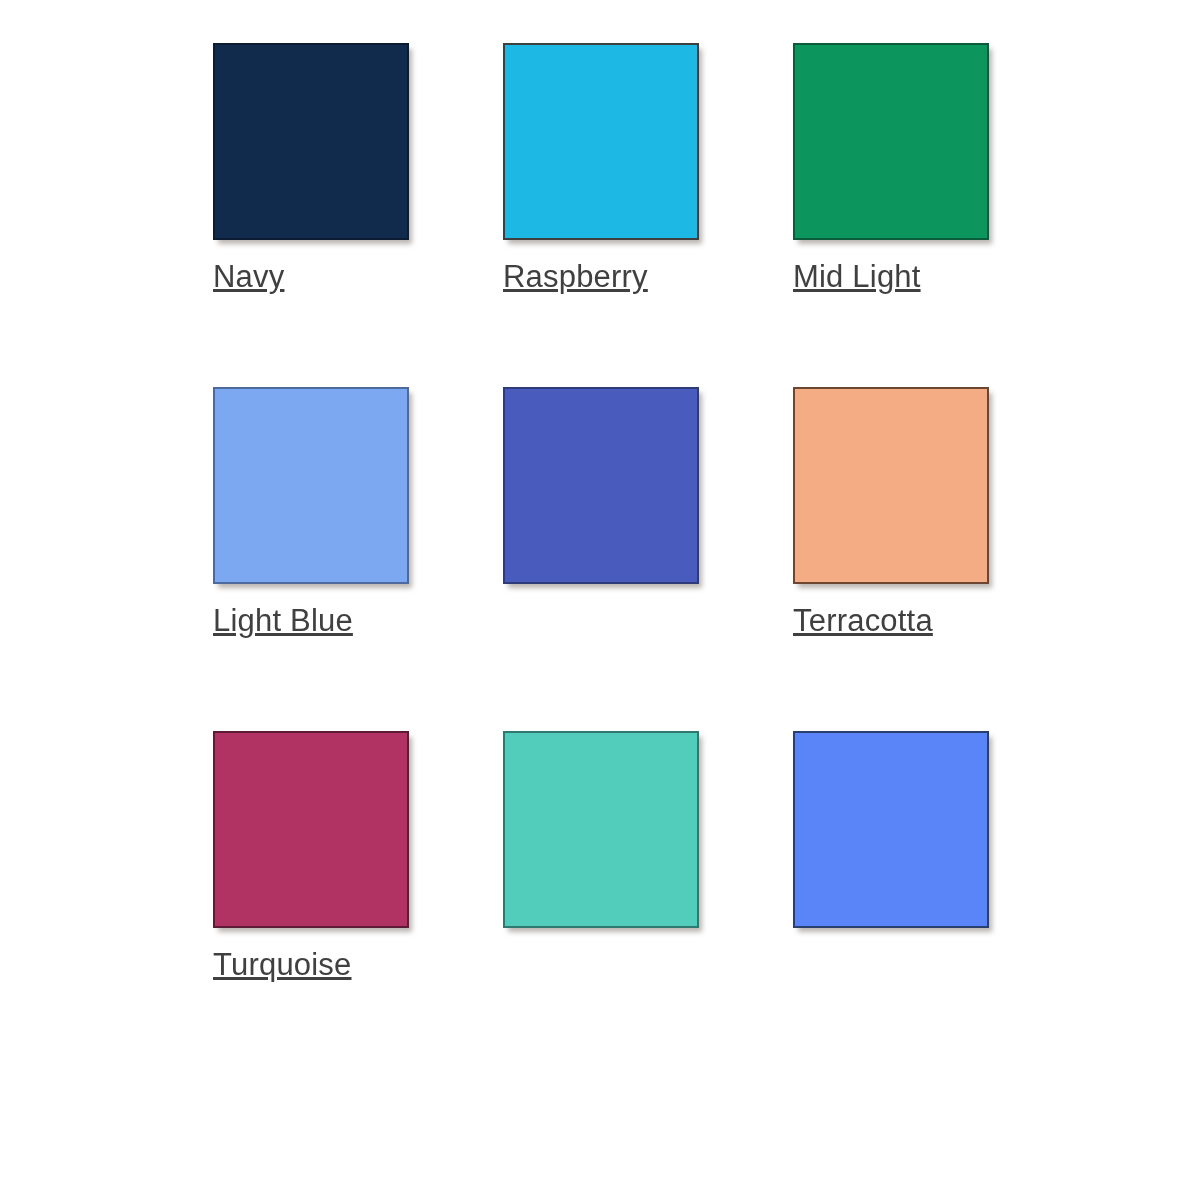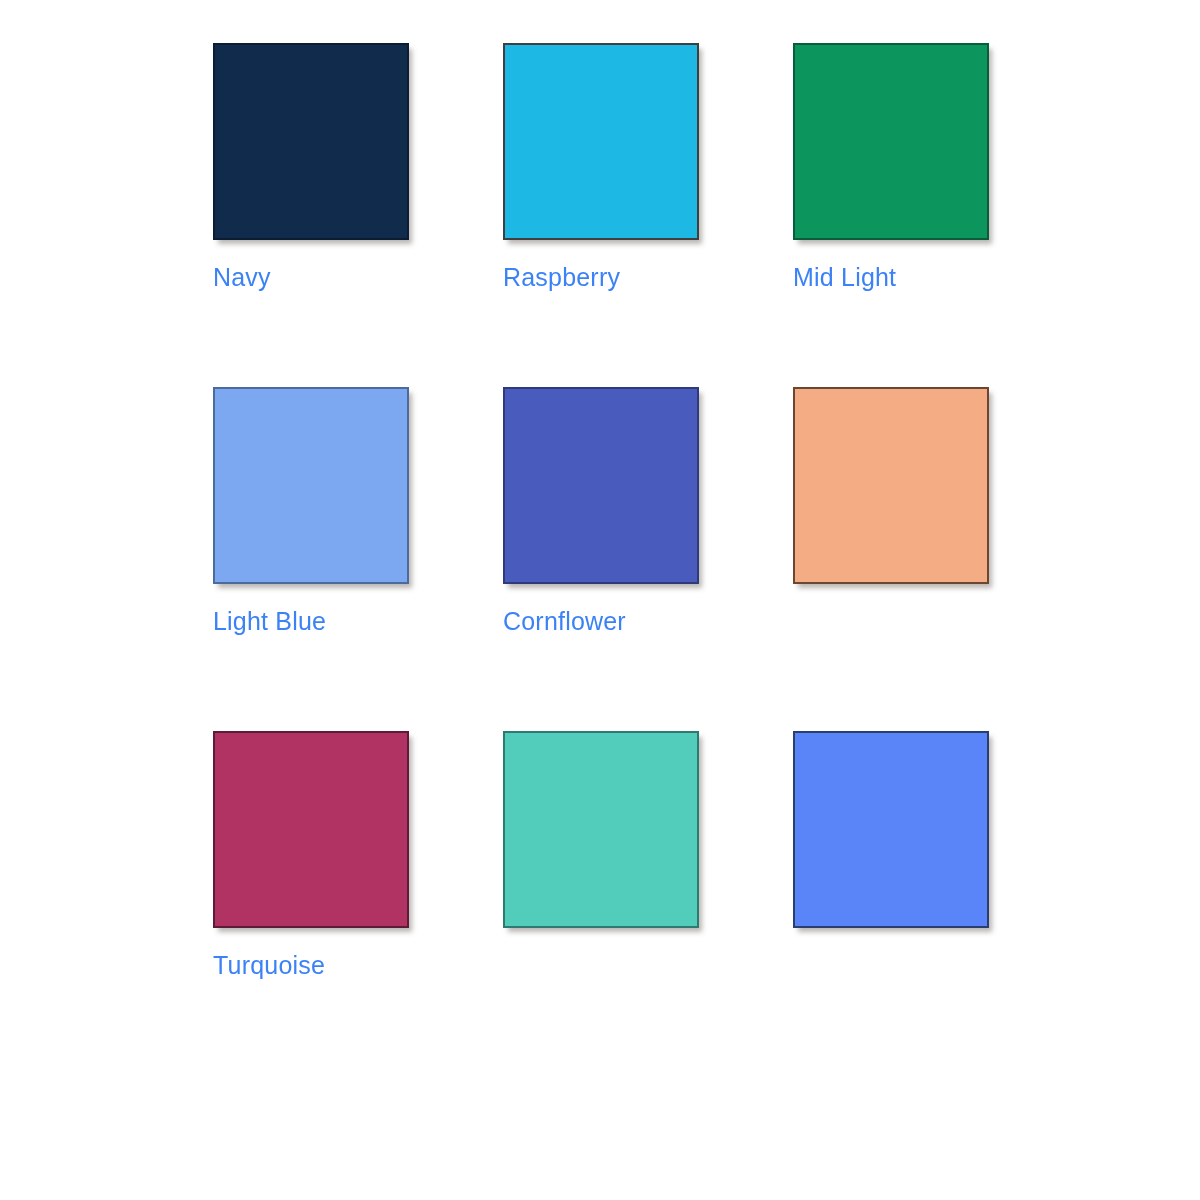--- a/index.html
+++ b/index.html
@@ -44,26 +44,27 @@
     width: 192px;
     height: 193px;
     border: 2px solid #3a3a3a;
     box-sizing: content-box;
     box-shadow: 4px 5px 5px -1px rgba(90, 80, 75, 0.42);
     display: block;
   }
 
   .swatch-label {
     margin-top: 20px;
-    font-size: 25px;
+    font-size: 31px;
     line-height: 34px;
-    color: #3b82f6;
+    color: #404040;
     letter-spacing: 0.2px;
     white-space: nowrap;
     font-weight: 400;
+    text-decoration: underline;
   }
 </style>
 </head>
 <body>
 
 <div id="palette-board">
   <div class="swatch-grid">
       <div class="swatch-cell">
         <div class="swatch-chip" style="background-color: rgb(17, 43, 77); border-color: rgb(11, 28, 51);"></div>
         <div class="swatch-label">Navy</div>
@@ -75,24 +76,24 @@
       <div class="swatch-cell">
         <div class="swatch-chip" style="background-color: rgb(13, 149, 94); border-color: rgb(10, 92, 59);"></div>
         <div class="swatch-label">Mid Light</div>
       </div>
       <div class="swatch-cell">
         <div class="swatch-chip" style="background-color: rgb(123, 168, 240); border-color: rgb(76, 107, 156);"></div>
         <div class="swatch-label">Light Blue</div>
       </div>
       <div class="swatch-cell">
         <div class="swatch-chip" style="background-color: rgb(74, 91, 190); border-color: rgb(46, 58, 122);"></div>
-        <div class="swatch-label">Cornflower</div>
       </div>
       <div class="swatch-cell">
         <div class="swatch-chip" style="background-color: rgb(244, 172, 133); border-color: rgb(107, 70, 49);"></div>
+        <div class="swatch-label">Terracotta</div>
       </div>
       <div class="swatch-cell">
         <div class="swatch-chip" style="background-color: rgb(176, 51, 99); border-color: rgb(94, 27, 53);"></div>
         <div class="swatch-label">Turquoise</div>
       </div>
       <div class="swatch-cell">
         <div class="swatch-chip" style="background-color: rgb(82, 204, 187); border-color: rgb(47, 122, 112);"></div>
       </div>
       <div class="swatch-cell">
         <div class="swatch-chip" style="background-color: rgb(90, 133, 248); border-color: rgb(43, 63, 110);"></div>

